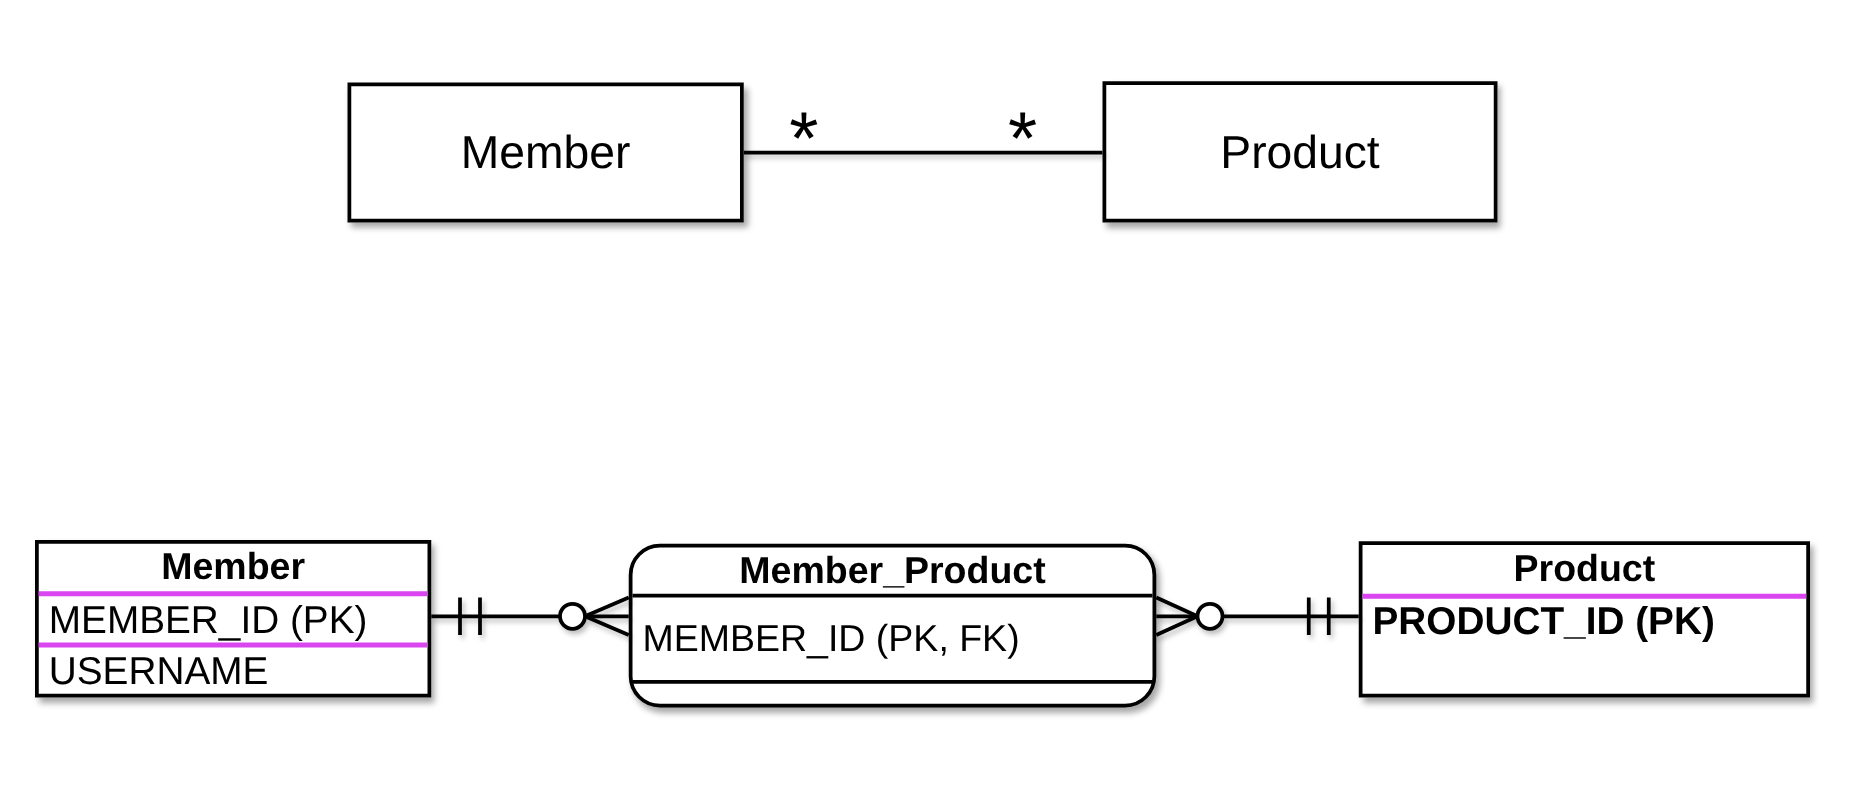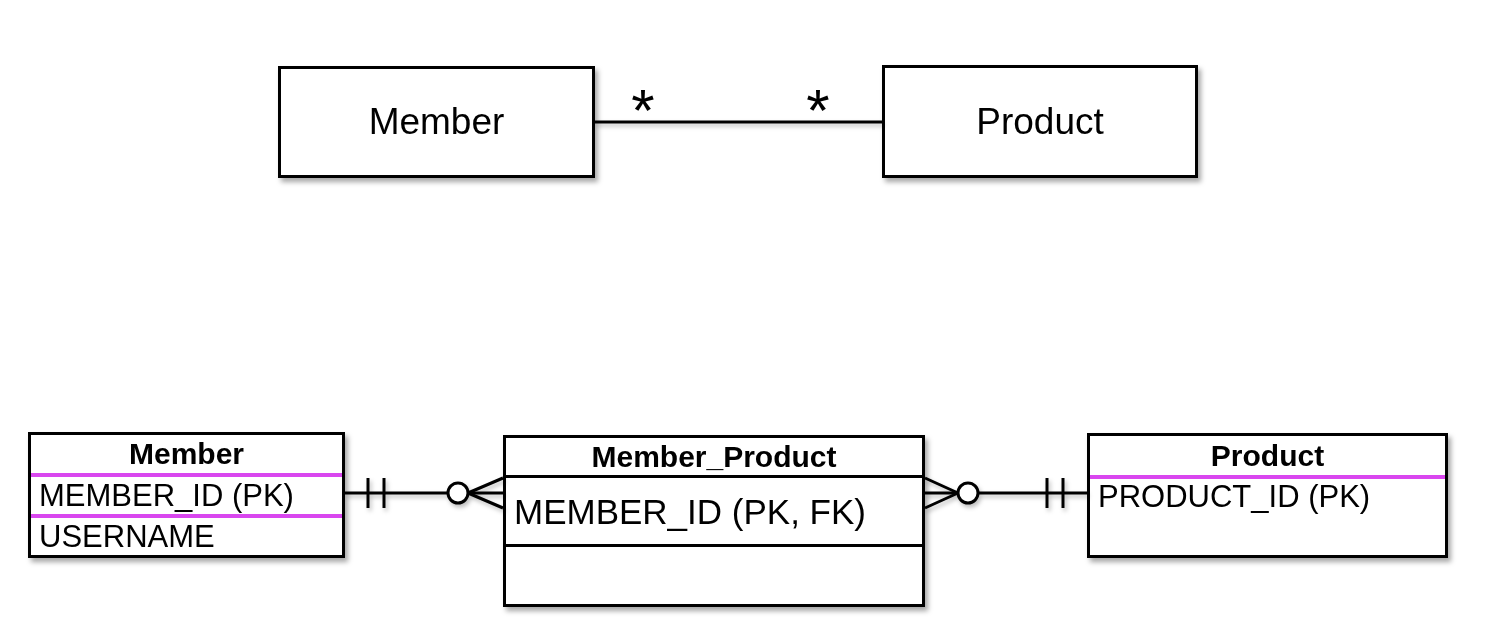--- a/index.html
+++ b/index.html
@@ -50,45 +50,45 @@
     border-top: 4px solid #d946ef;
     font-size: 31px;
     padding-left: 8px;
     display: flex;
     align-items: center;
     white-space: nowrap;
   }
   .db-cell {
     box-sizing: border-box;
     border-top: 3px solid #000;
-    font-size: 35px;
+    font-size: 30px;
     padding-left: 8px;
     display: flex;
     flex-direction: column;
     justify-content: center;
     white-space: nowrap;
   }
   .db-cell .key-line { line-height: 33px; }
   .db-empty {
     box-sizing: border-box;
     border-top: 3px solid #000;
   }
 
   #table-member { left: 28px;  top: 432px; width: 317px; height: 126px; }
   #table-member .db-header { height: 38px; }
   #table-member .db-row    { height: 41px; }
 
-  #table-junction { left: 503px; top: 435px; width: 422px; height: 172px; }
+  #table-junction { left: 503px; top: 435px; width: 422px; height: 131px; border-radius: 25px; }
   #table-junction .db-header { height: 37px; }
   #table-junction .db-cell   { height: 69px; }
   #table-junction .db-empty  { height: 36px; }
 
   #table-product { left: 1087px; top: 433px; width: 361px; height: 125px; }
   #table-product .db-header { height: 39px; }
-  #table-product .db-row    { height: 40px; }
+  #table-product .db-row    { height: 40px; font-weight: bold; }
 
   
   #connectors {
     position: absolute;
     left: 0; top: 0;
     width: 1492px; height: 628px;
     pointer-events: none;
   }
   .connector { filter: drop-shadow(2px 3px 2px rgba(0,0,0,0.25)); }
   #connectors line, #connectors path {

